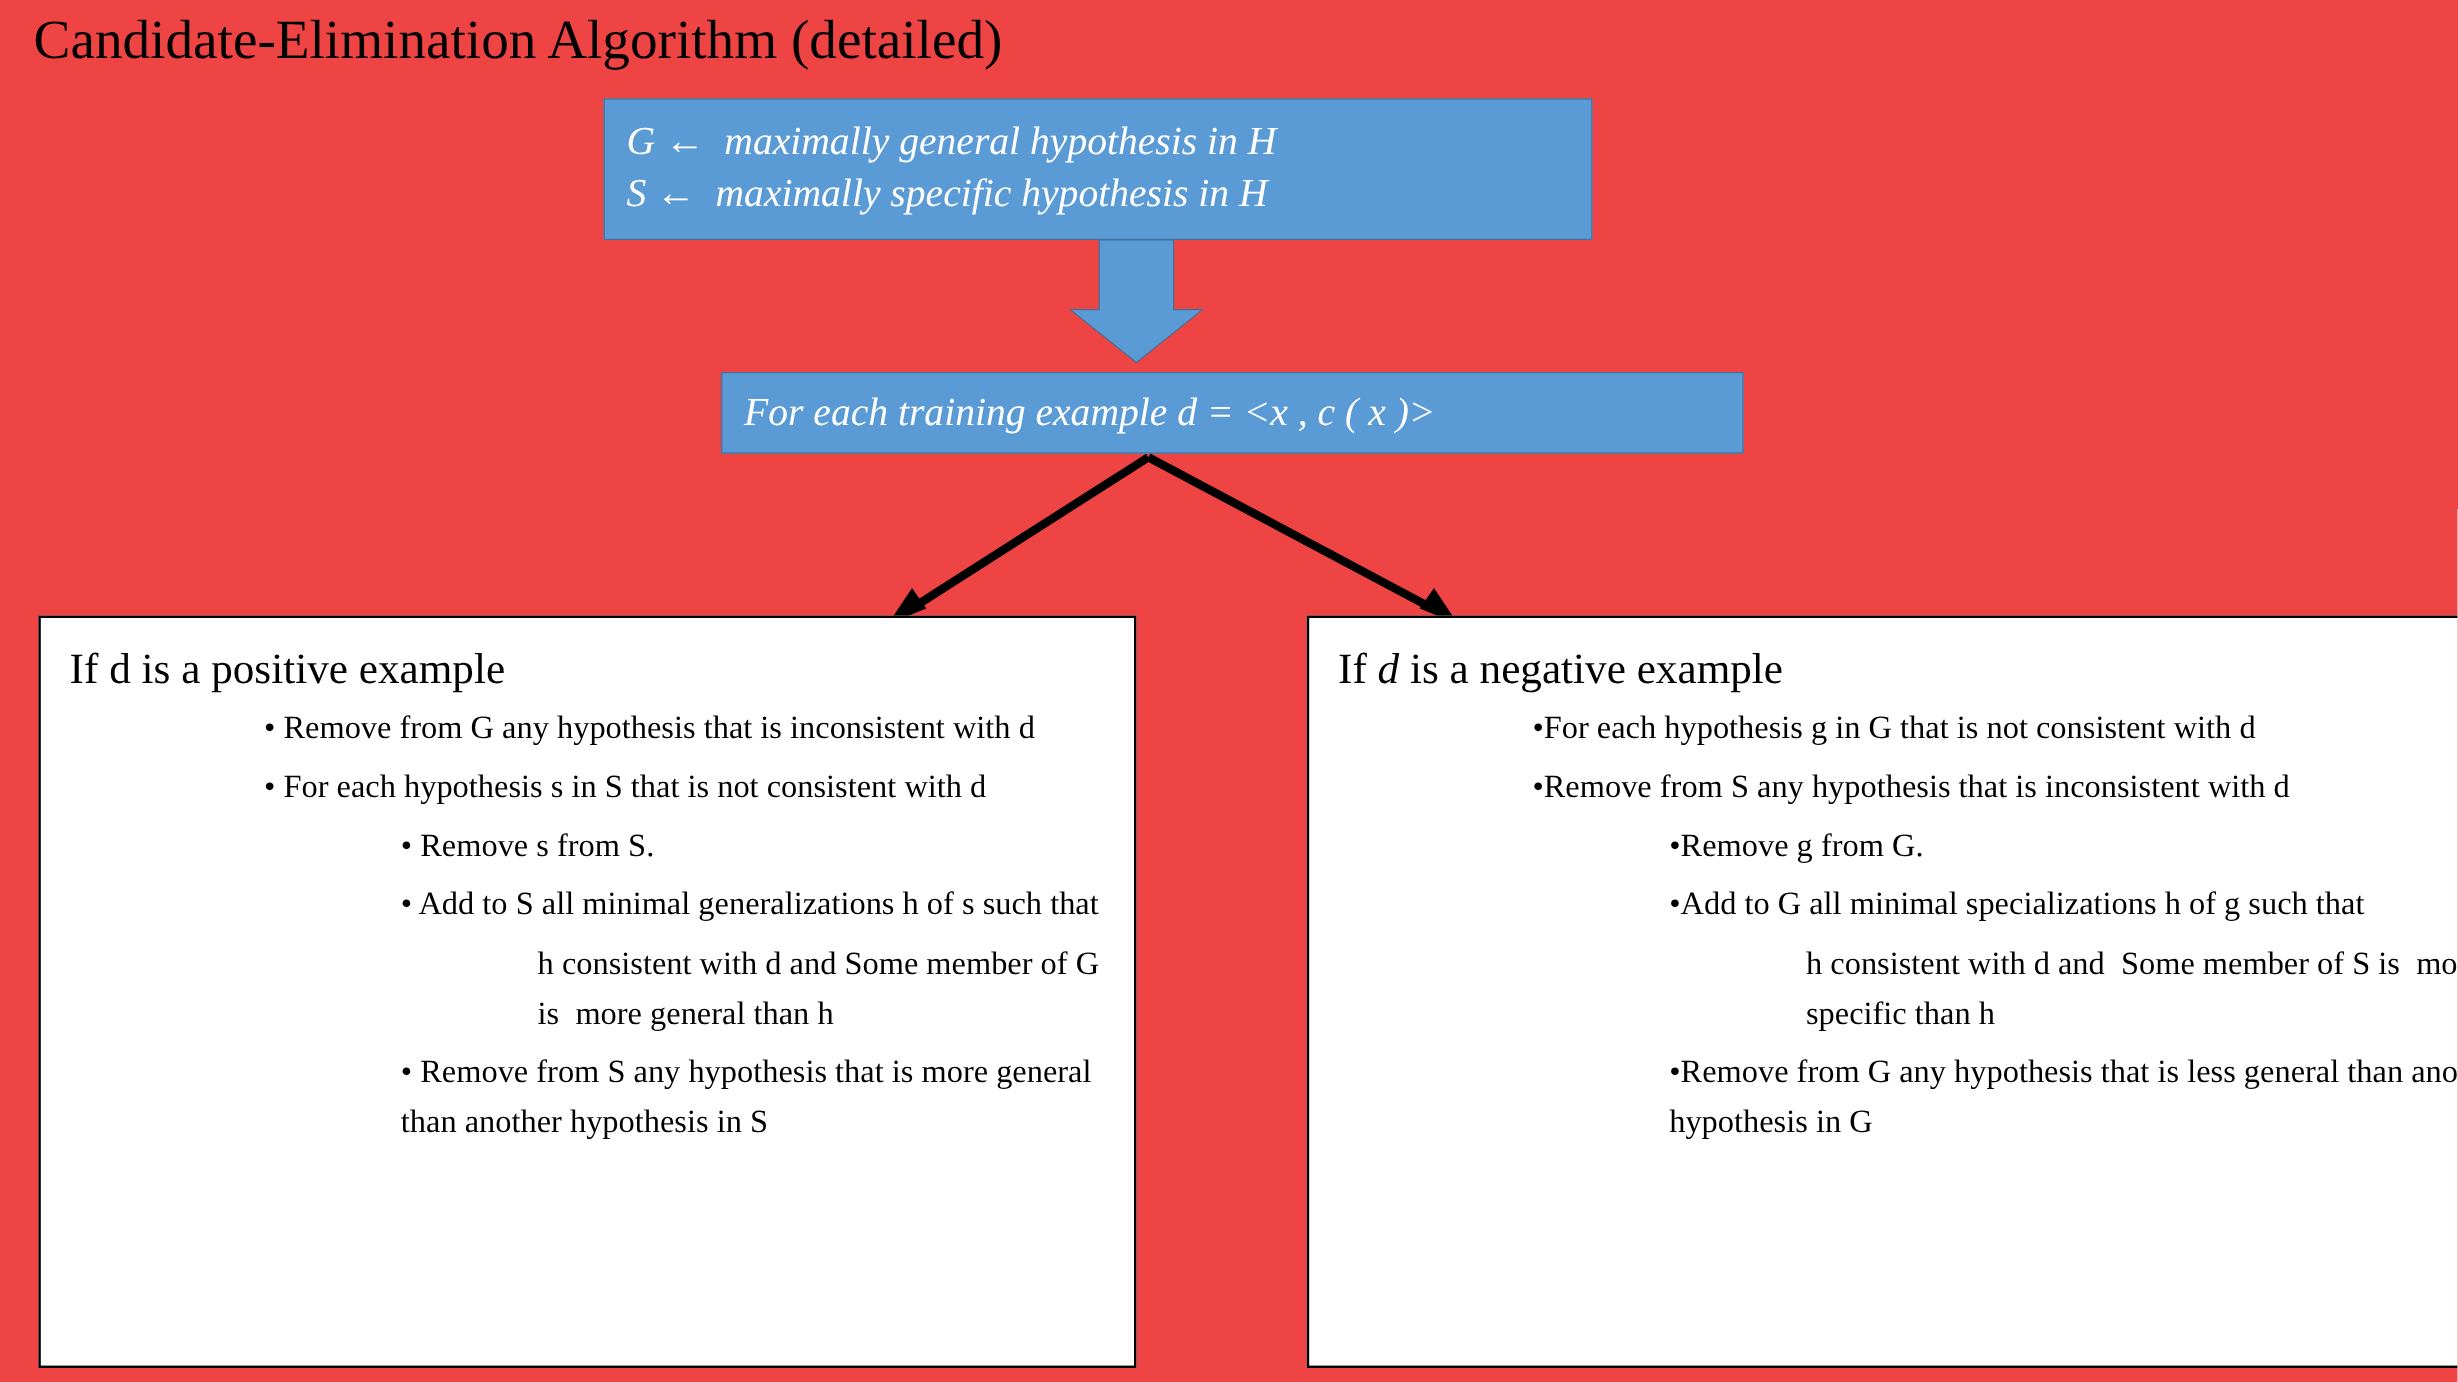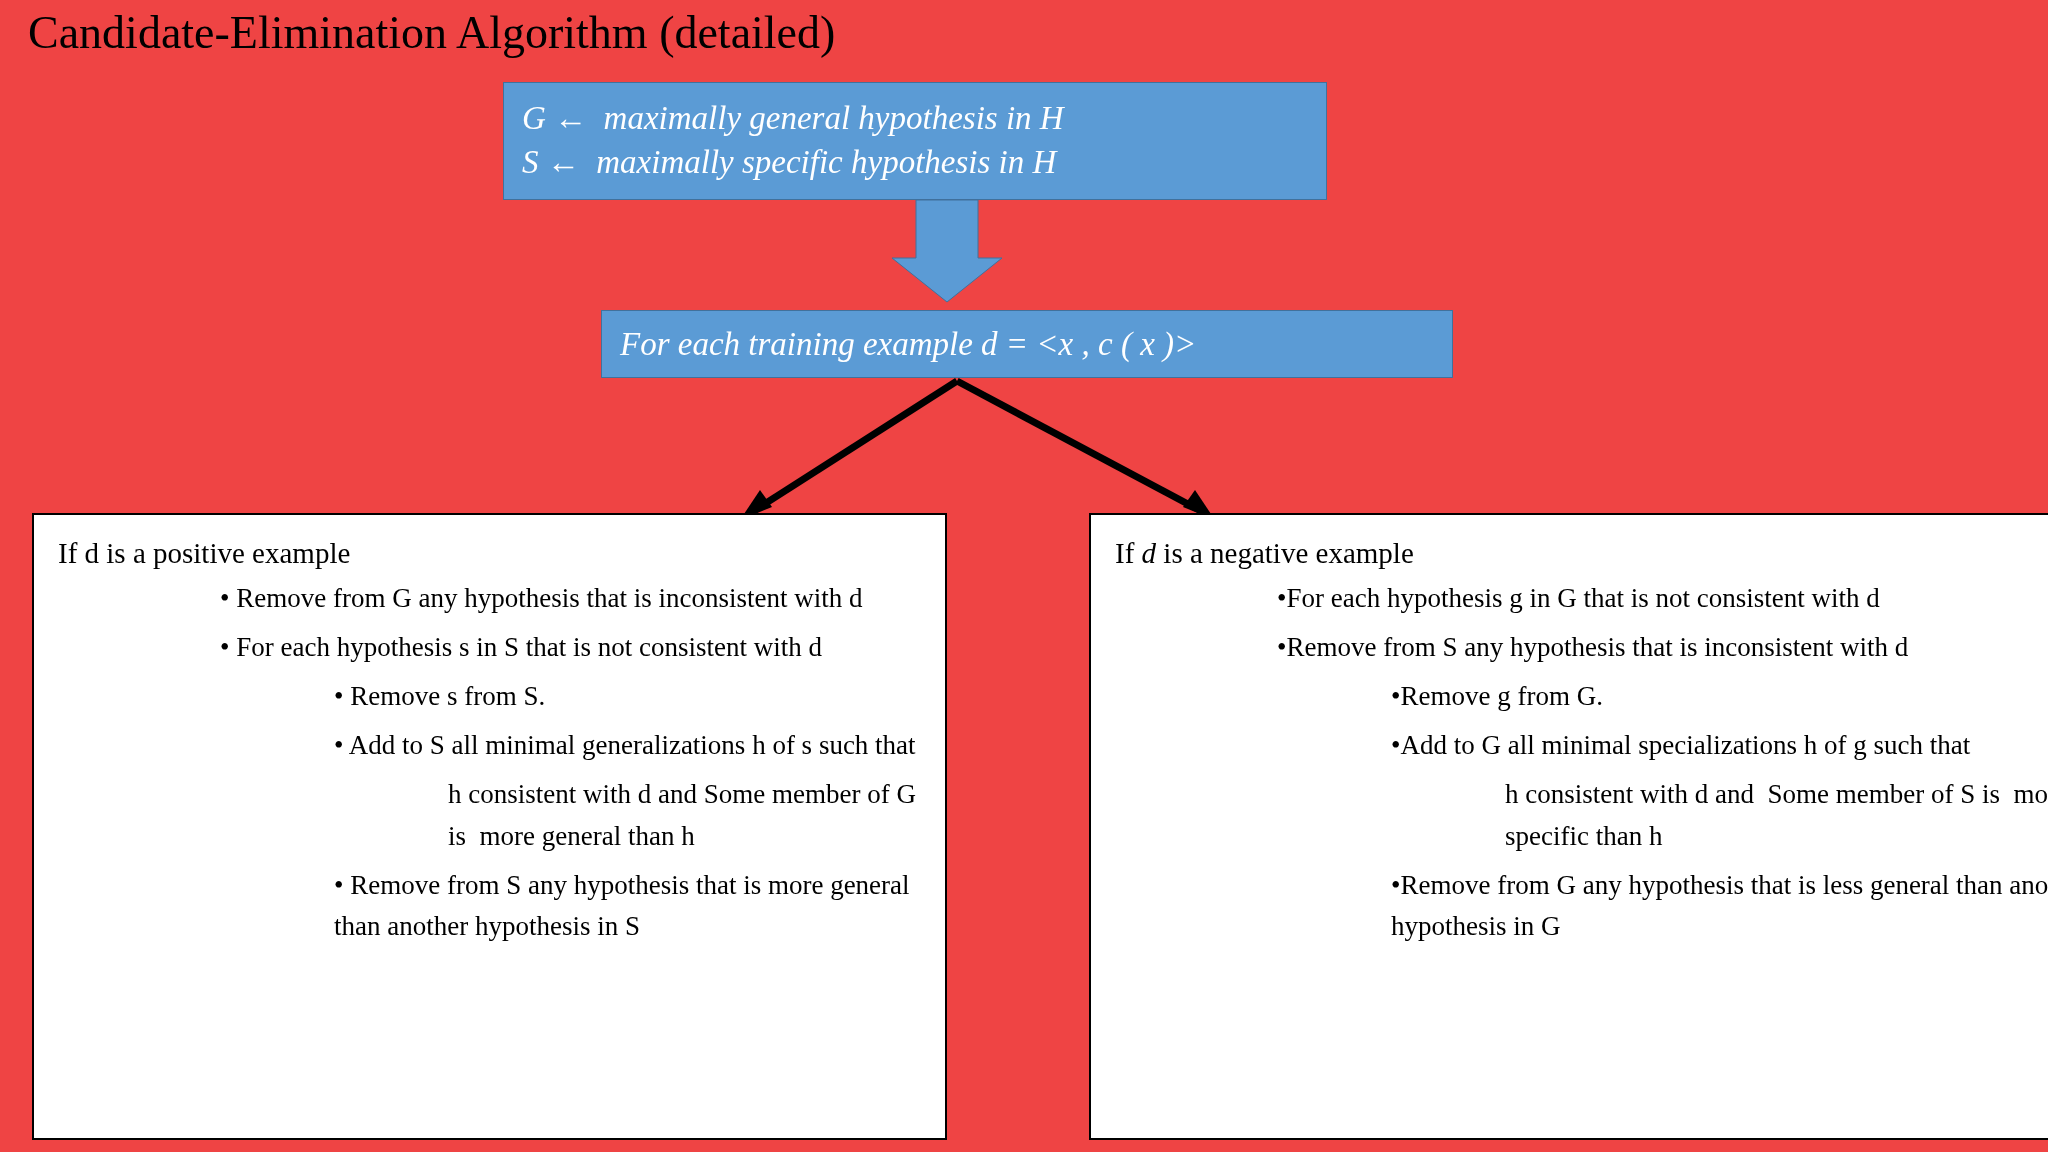--- a/index.html
+++ b/index.html
@@ -86,21 +86,21 @@
     box-sizing: border-box;
     top: 513px;
     height: 627px;
     padding: 22px 14px 0 14px;
     font-family: "Liberation Serif", "DejaVu Serif", serif;
   }
   #positive-box { left: 32px;  width: 915px; }
   #negative-box { left: 1089px; width: 1032px; }
 
   .head-line {
-    font-size: 29px;
+    font-size: 36px;
     line-height: 1.15;
     margin: 0 0 8px 10px;
     white-space: pre;
   }
   .head-line .ital { font-style: italic; }
 
   .bullet-l1 {
     font-size: 27px;
     line-height: 1.0;
     margin: 0 0 8px 0;

